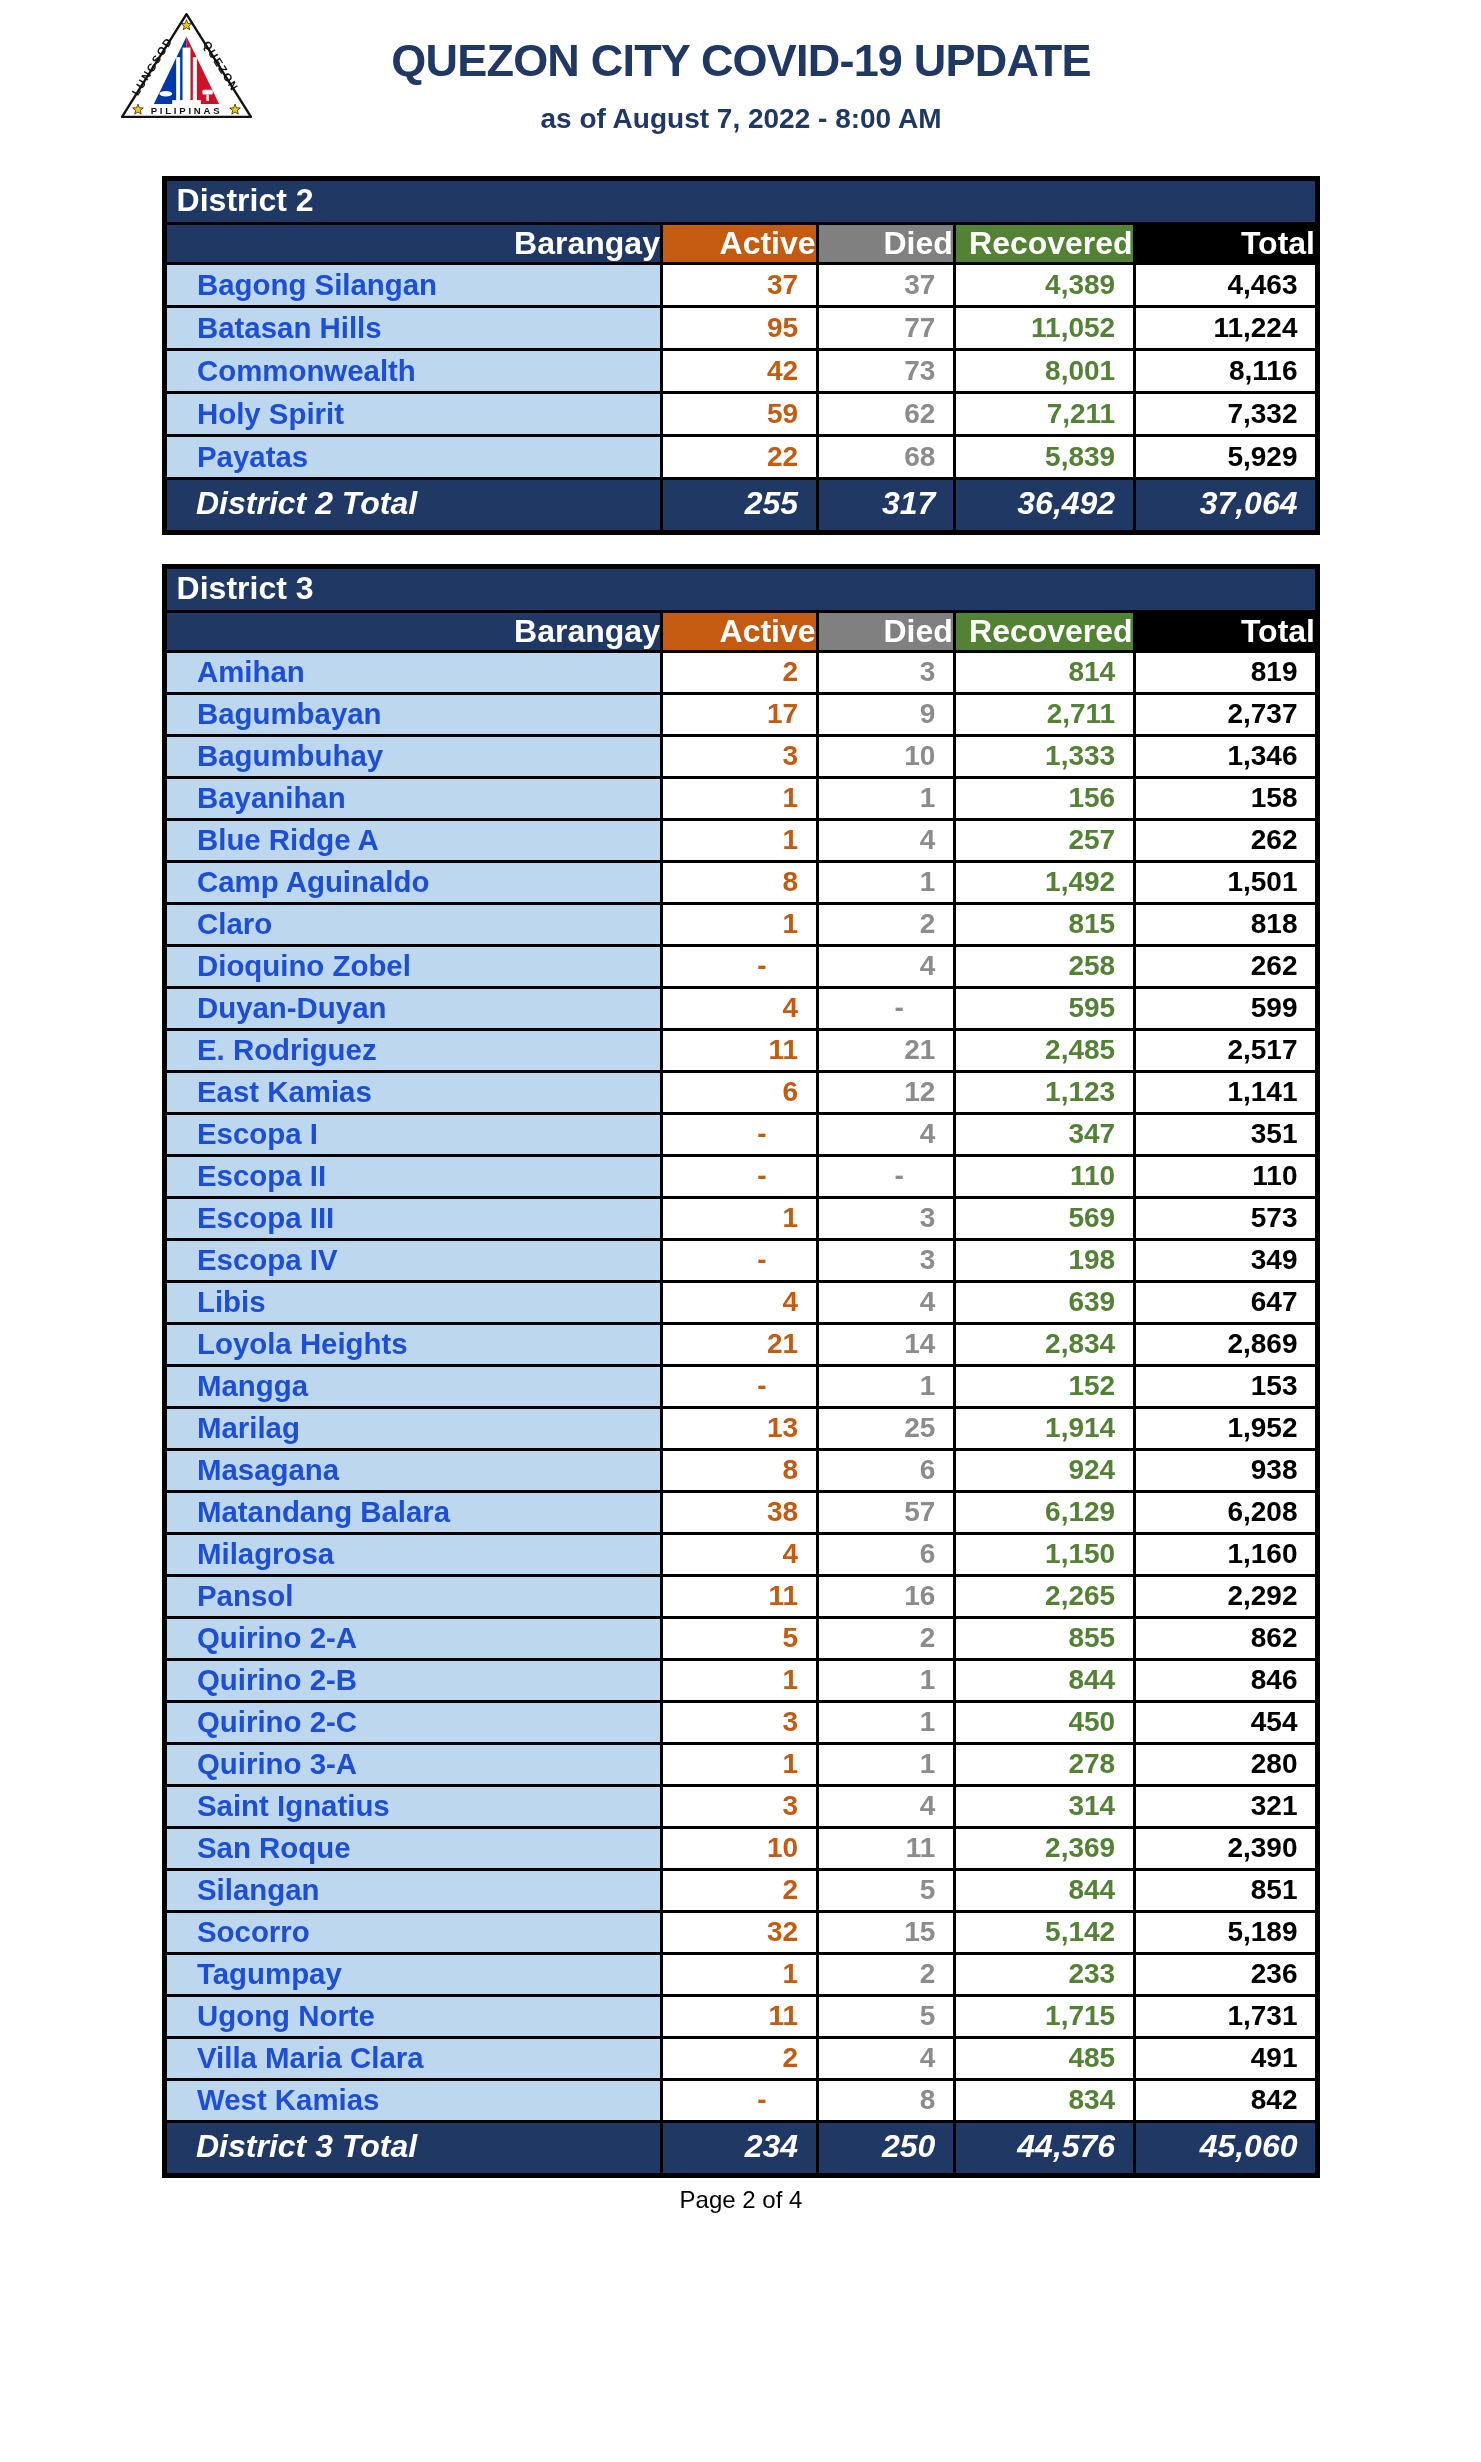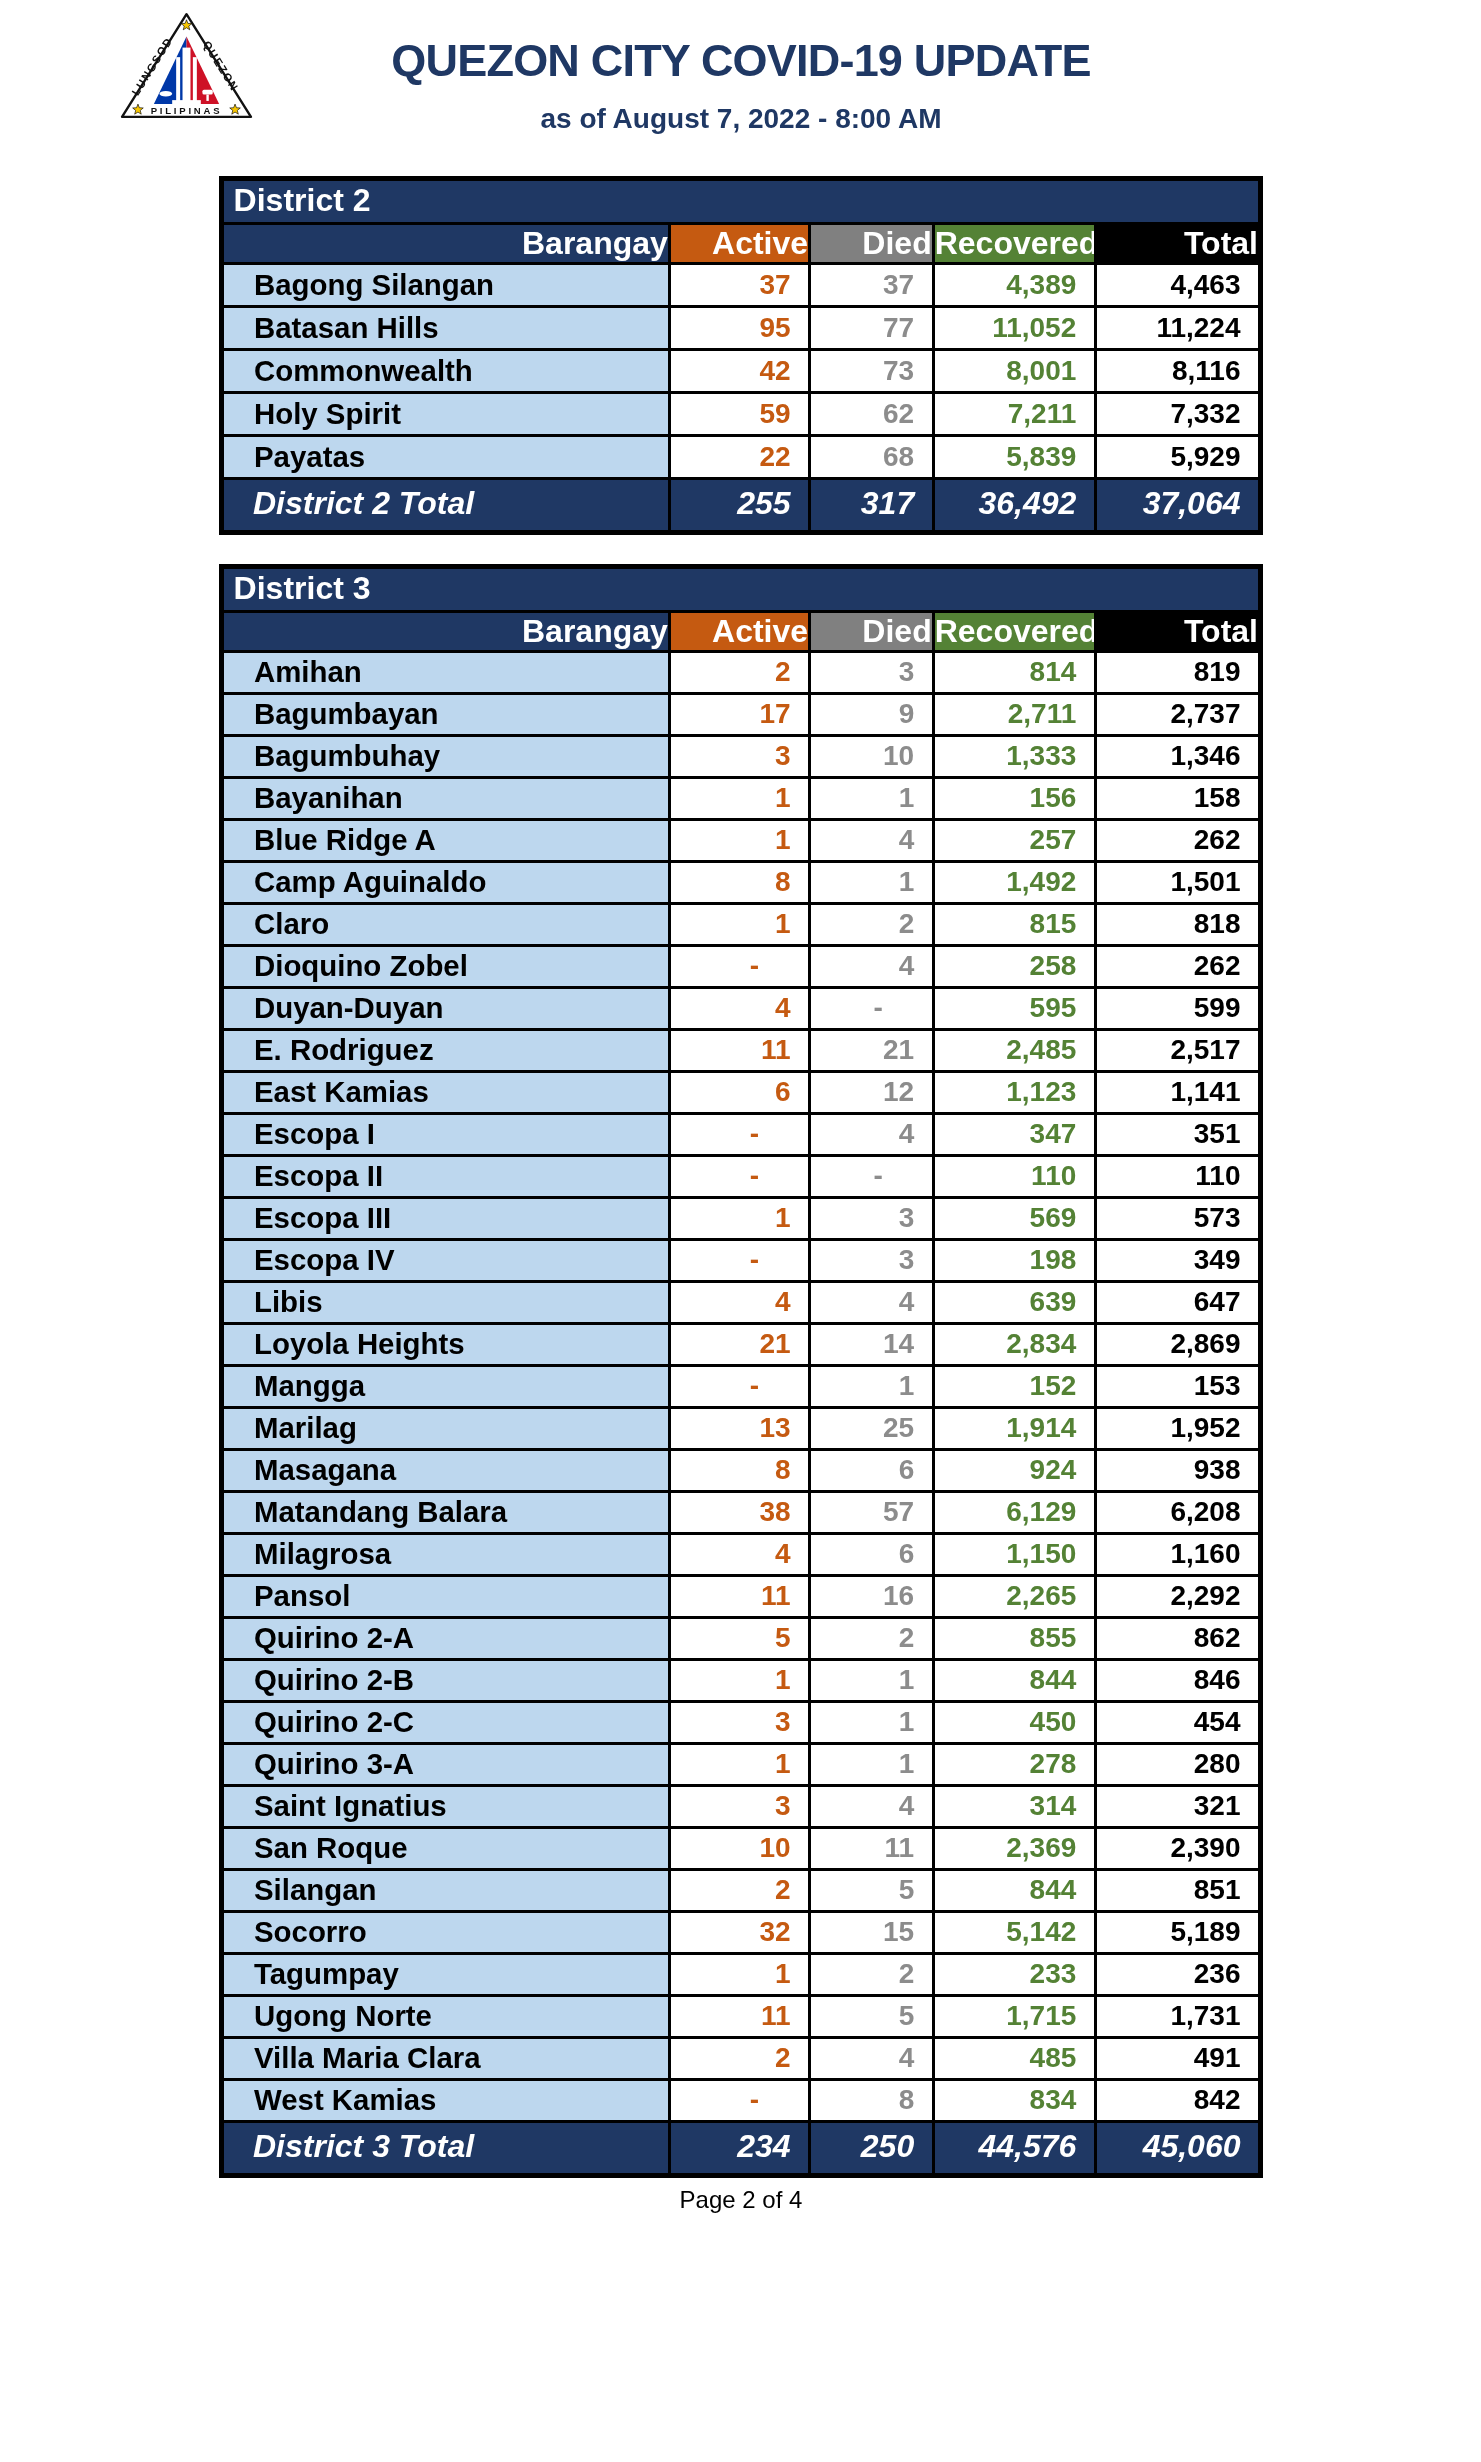--- a/index.html
+++ b/index.html
@@ -14,21 +14,21 @@
   }
   .page-header{position:relative; text-align:center; padding-top:19px;}
   .logo{position:absolute; left:118px; top:11px; width:137px; height:113px;}
   .title{
     margin:16px; color:var(--navy); font-size:45px; font-weight:700;
     letter-spacing:-0.8px; line-height:1.15;
   }
   .subtitle{
     margin:3.2px 0 0 0; color:var(--navy); font-size:28px; font-weight:700;
   }
-  .tables{width:1044px; margin:41px auto 0;}
+  .tables{width:1158px; margin:41px auto 0;}
   .district-table + .district-table{margin-top:29px;}
   table{
     border-collapse:collapse; width:100%; table-layout:fixed;
     border:5.6px solid #000;
   }
   th,td{border:3.2px solid #000; overflow:hidden; white-space:nowrap;}
   tr.bar-row th{
     background:var(--navy); color:#fff; text-align:left; font-size:32px;
     font-weight:700; height:45px; padding:0 0 1.6px 9.6px;
   }
@@ -41,21 +41,21 @@
   tr.colhead .c-died{background:var(--gray);}
   tr.colhead .c-recovered{background:var(--green);}
   tr.colhead .c-total{background:#000;}
   tbody td{
     height:43px; background:#fff; font-weight:700; font-size:28px;
     text-align:right; padding:0 17.5px 0 0; color:#000;
   }
   .d3 tbody td{height:42px;}
   tbody td.name{
     background:var(--rowblue); text-align:left; padding:0 0 0 30px;
-    color:#000000; font-size:29.4px;
+    color:#1d4ed8; font-size:29.4px;
   }
   td.v-active{color:var(--orange);}
   td.v-died{color:var(--graytext);}
   td.v-recovered{color:var(--green);}
   td.v-total{color:#000;}
   td.dash{padding-right:49px;}
   tr.total-row td{
     background:var(--navy); color:#fff; font-style:italic; font-weight:700;
     height:54px; font-size:32px; text-align:right; padding:0 17.5px 3.2px 0;
   }

